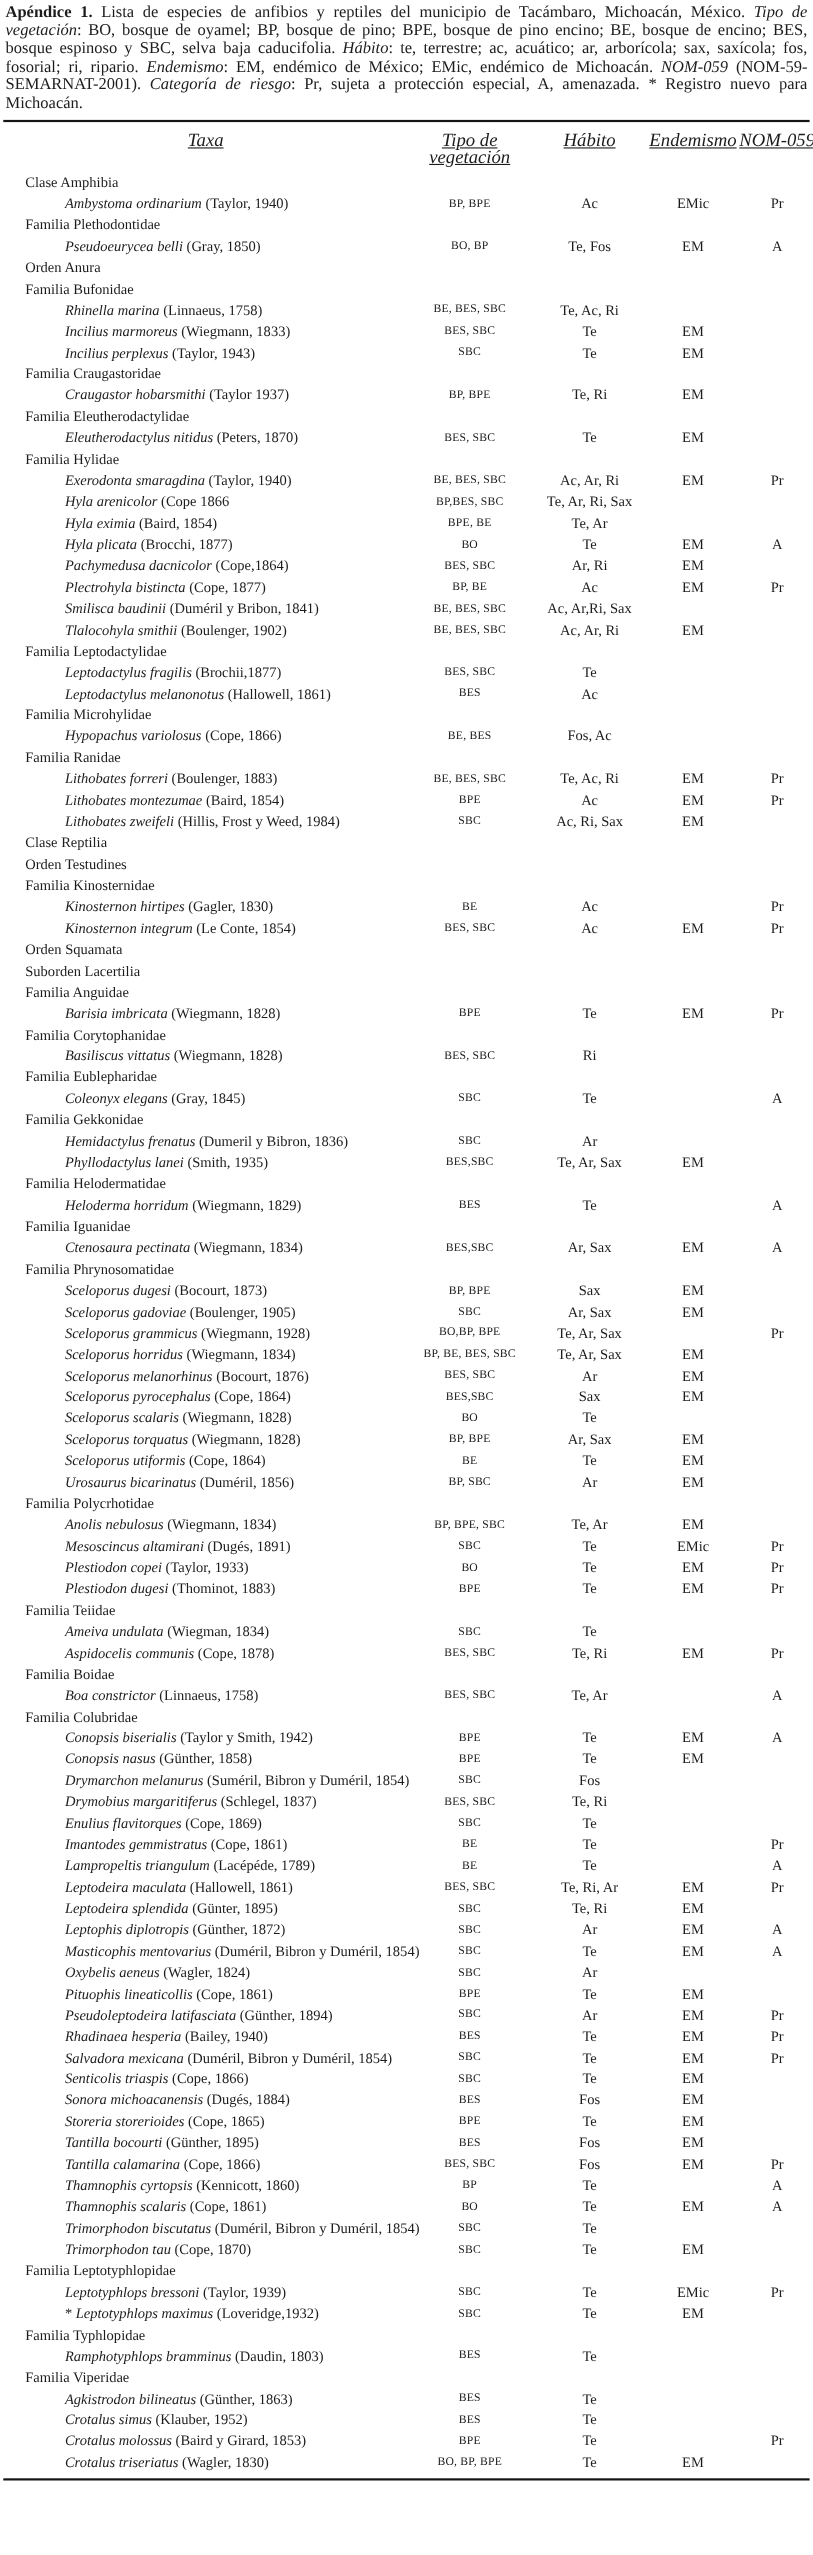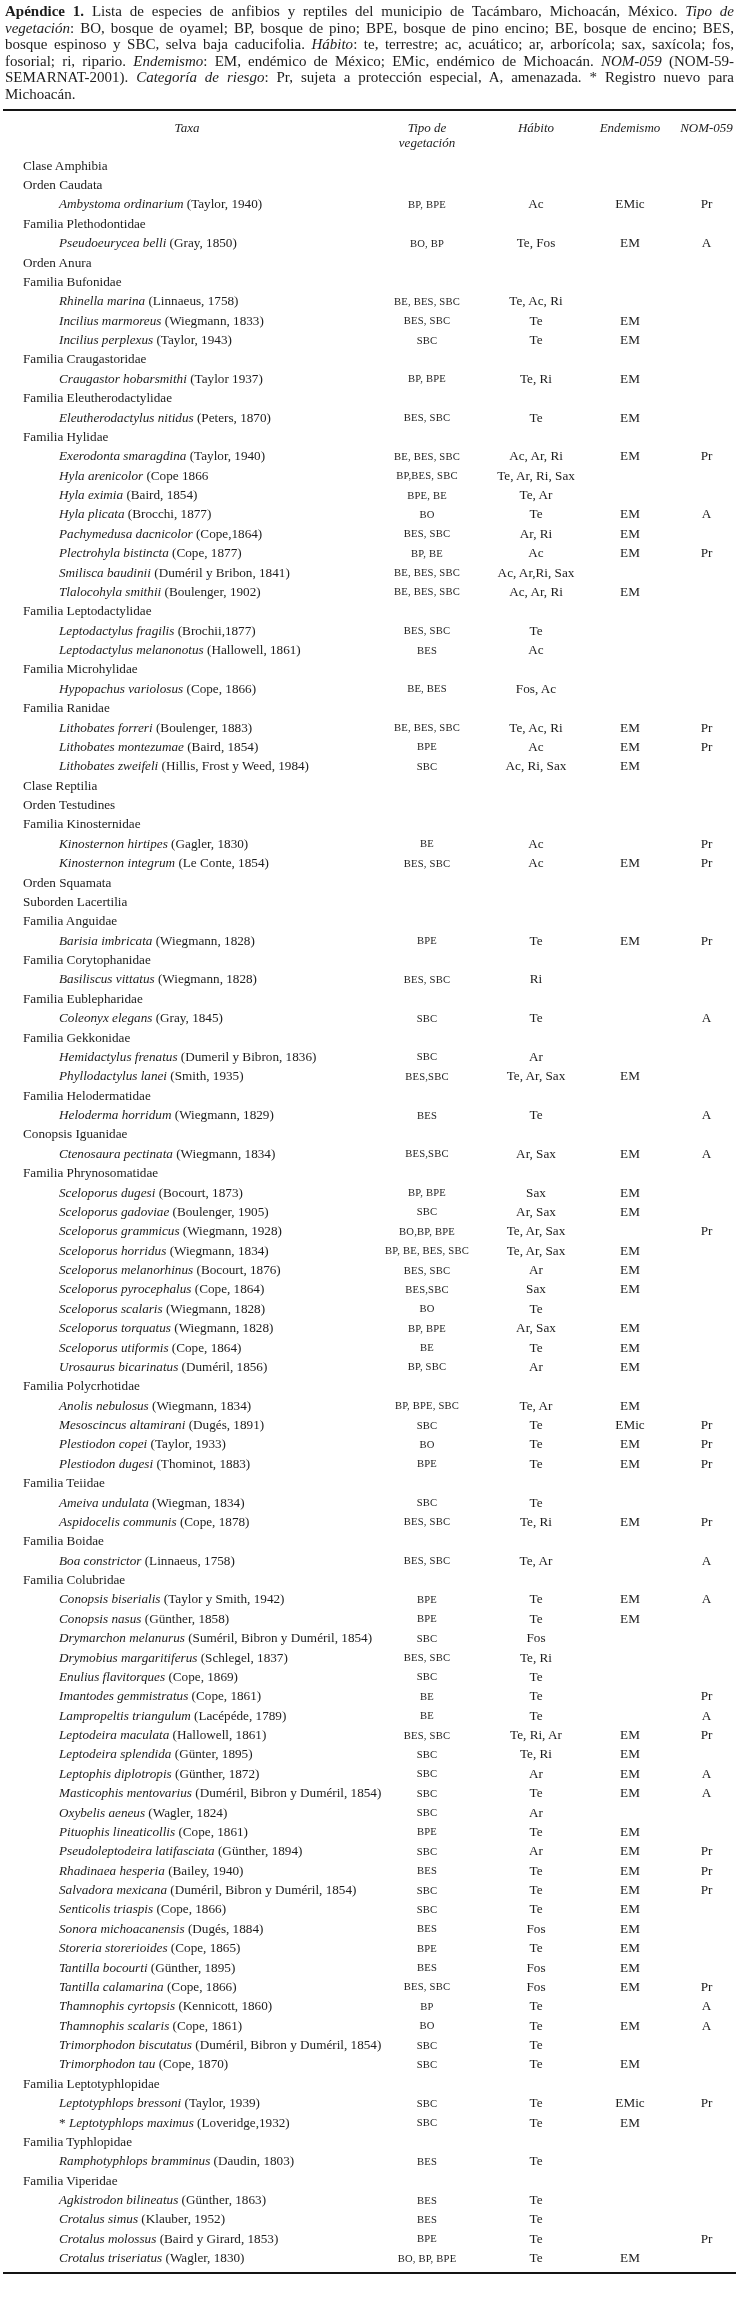--- a/index.html
+++ b/index.html
@@ -33,23 +33,24 @@
 
   .grid {
     display: grid;
     grid-template-columns: 368px 112px 106px 82px 71px;
     align-items: center;
   }
 
   .thead {
     padding-top: 9px;
     font-style: italic;
-    font-size: 13px;
+    font-size: 17px;
     line-height: 15px;
     align-items: start;
+    text-decoration: underline;
   }
   .thead .cell { text-align: center; }
 
   .tbody { margin-top: 6px; }
 
   .row { height: 19.38px; font-size: 13.2px; }
 
   .cell { overflow: visible; white-space: nowrap; }
 
   .taxa.section { padding-left: 20px; }
@@ -84,27 +85,20 @@
 
   <div class="tbody">
       <div class="grid row">
         <div class="cell taxa section">Clase Amphibia</div>
         <div class="cell veg"></div>
         <div class="cell hab"></div>
         <div class="cell end"></div>
         <div class="cell nom"></div>
       </div>
       <div class="grid row">
-        <div class="cell taxa section">Orden Caudata</div>
-        <div class="cell veg"></div>
-        <div class="cell hab"></div>
-        <div class="cell end"></div>
-        <div class="cell nom"></div>
-      </div>
-      <div class="grid row">
         <div class="cell taxa species"><i>Ambystoma ordinarium</i> (Taylor, 1940)</div>
         <div class="cell veg">BP, BPE</div>
         <div class="cell hab">Ac</div>
         <div class="cell end">EMic</div>
         <div class="cell nom">Pr</div>
       </div>
       <div class="grid row">
         <div class="cell taxa section">Familia Plethodontidae</div>
         <div class="cell veg"></div>
         <div class="cell hab"></div>
@@ -427,21 +421,21 @@
         <div class="cell nom"></div>
       </div>
       <div class="grid row">
         <div class="cell taxa species"><i>Heloderma horridum</i> (Wiegmann, 1829)</div>
         <div class="cell veg">BES</div>
         <div class="cell hab">Te</div>
         <div class="cell end"></div>
         <div class="cell nom">A</div>
       </div>
       <div class="grid row">
-        <div class="cell taxa section">Conopsis Iguanidae</div>
+        <div class="cell taxa section">Familia Iguanidae</div>
         <div class="cell veg"></div>
         <div class="cell hab"></div>
         <div class="cell end"></div>
         <div class="cell nom"></div>
       </div>
       <div class="grid row">
         <div class="cell taxa species"><i>Ctenosaura pectinata</i> (Wiegmann, 1834)</div>
         <div class="cell veg">BES,SBC</div>
         <div class="cell hab">Ar, Sax</div>
         <div class="cell end">EM</div>

